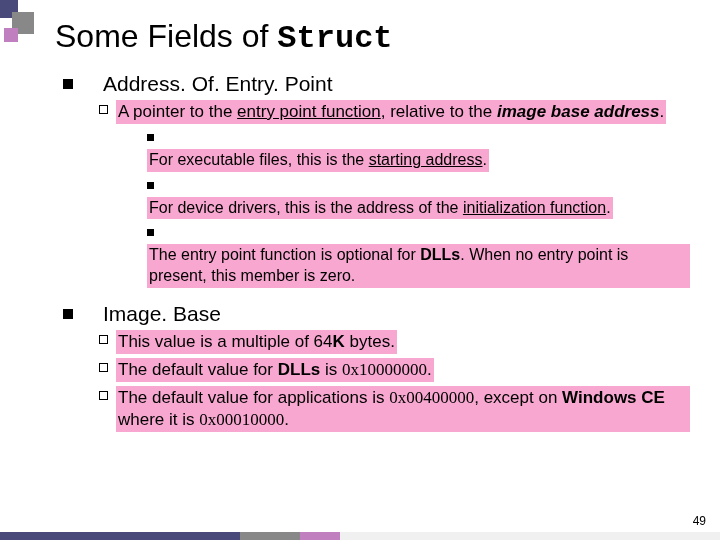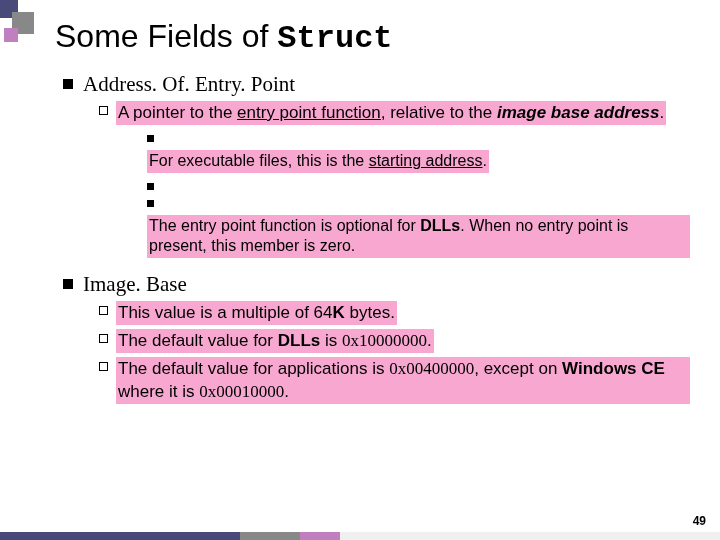--- a/index.html
+++ b/index.html
@@ -47,22 +47,23 @@
     margin-top: 14px;
     margin-left: 8px;
     display: flex;
     align-items: flex-start;
     gap: 10px;
   }
   .bullet-sq-filled {
     width: 10px; height: 10px; background: #000; flex-shrink: 0; margin-top: 7px;
   }
   .l1-text {
-    font-family: Liberation Serif, serif;
+    font-family: Liberation Sans, sans-serif;
     font-size: 21px;
+    margin-left: 20px;
   }
   .l2 {
     margin-left: 44px;
     margin-top: 4px;
     display: flex;
     align-items: flex-start;
     gap: 8px;
   }
   .bullet-sq-open {
     width: 9px; height: 9px; border: 1.5px solid #000; flex-shrink: 0; margin-top: 5px;
@@ -88,21 +89,21 @@
     background: #f8a8d0;
     font-size: 16px;
     line-height: 1.3;
     padding: 1px 2px;
   }
   .pagenum {
     position: absolute;
     bottom: 12px;
     right: 14px;
     font-size: 12px;
-    font-weight: bold;
+    font-weight: normal;
   }
   .mono-inline { font-family: Liberation Serif, serif; }
   u { text-decoration: underline; }
   b { font-weight: bold; }
   i { font-style: italic; }
 </style>
 </head>
 <body>
 
 <div class="deco-top">
@@ -126,20 +127,21 @@
     <div class="bullet-sq-open"></div>
     <div class="hl">A pointer to the <u>entry point function</u>, relative to the <b><i>image base address</i></b>.</div>
   </div>
 
   <div class="l3">
     <div class="bullet-sq-small"></div>
     <div class="hl2">For executable files, this is the <u>starting address</u>.</div>
   </div>
   <div class="l3">
     <div class="bullet-sq-small"></div>
+    <div class="hl2">For device drivers, this is the address of the <u>initialization function</u>.</div>
   </div>
   <div class="l3">
     <div class="bullet-sq-small"></div>
     <div class="hl2">The entry point function is optional for <b>DLLs</b>. When no entry point is present, this member is zero.</div>
   </div>
 
   <div class="l1">
     <div class="bullet-sq-filled"></div>
     <div class="l1-text">Image. Base</div>
   </div>

